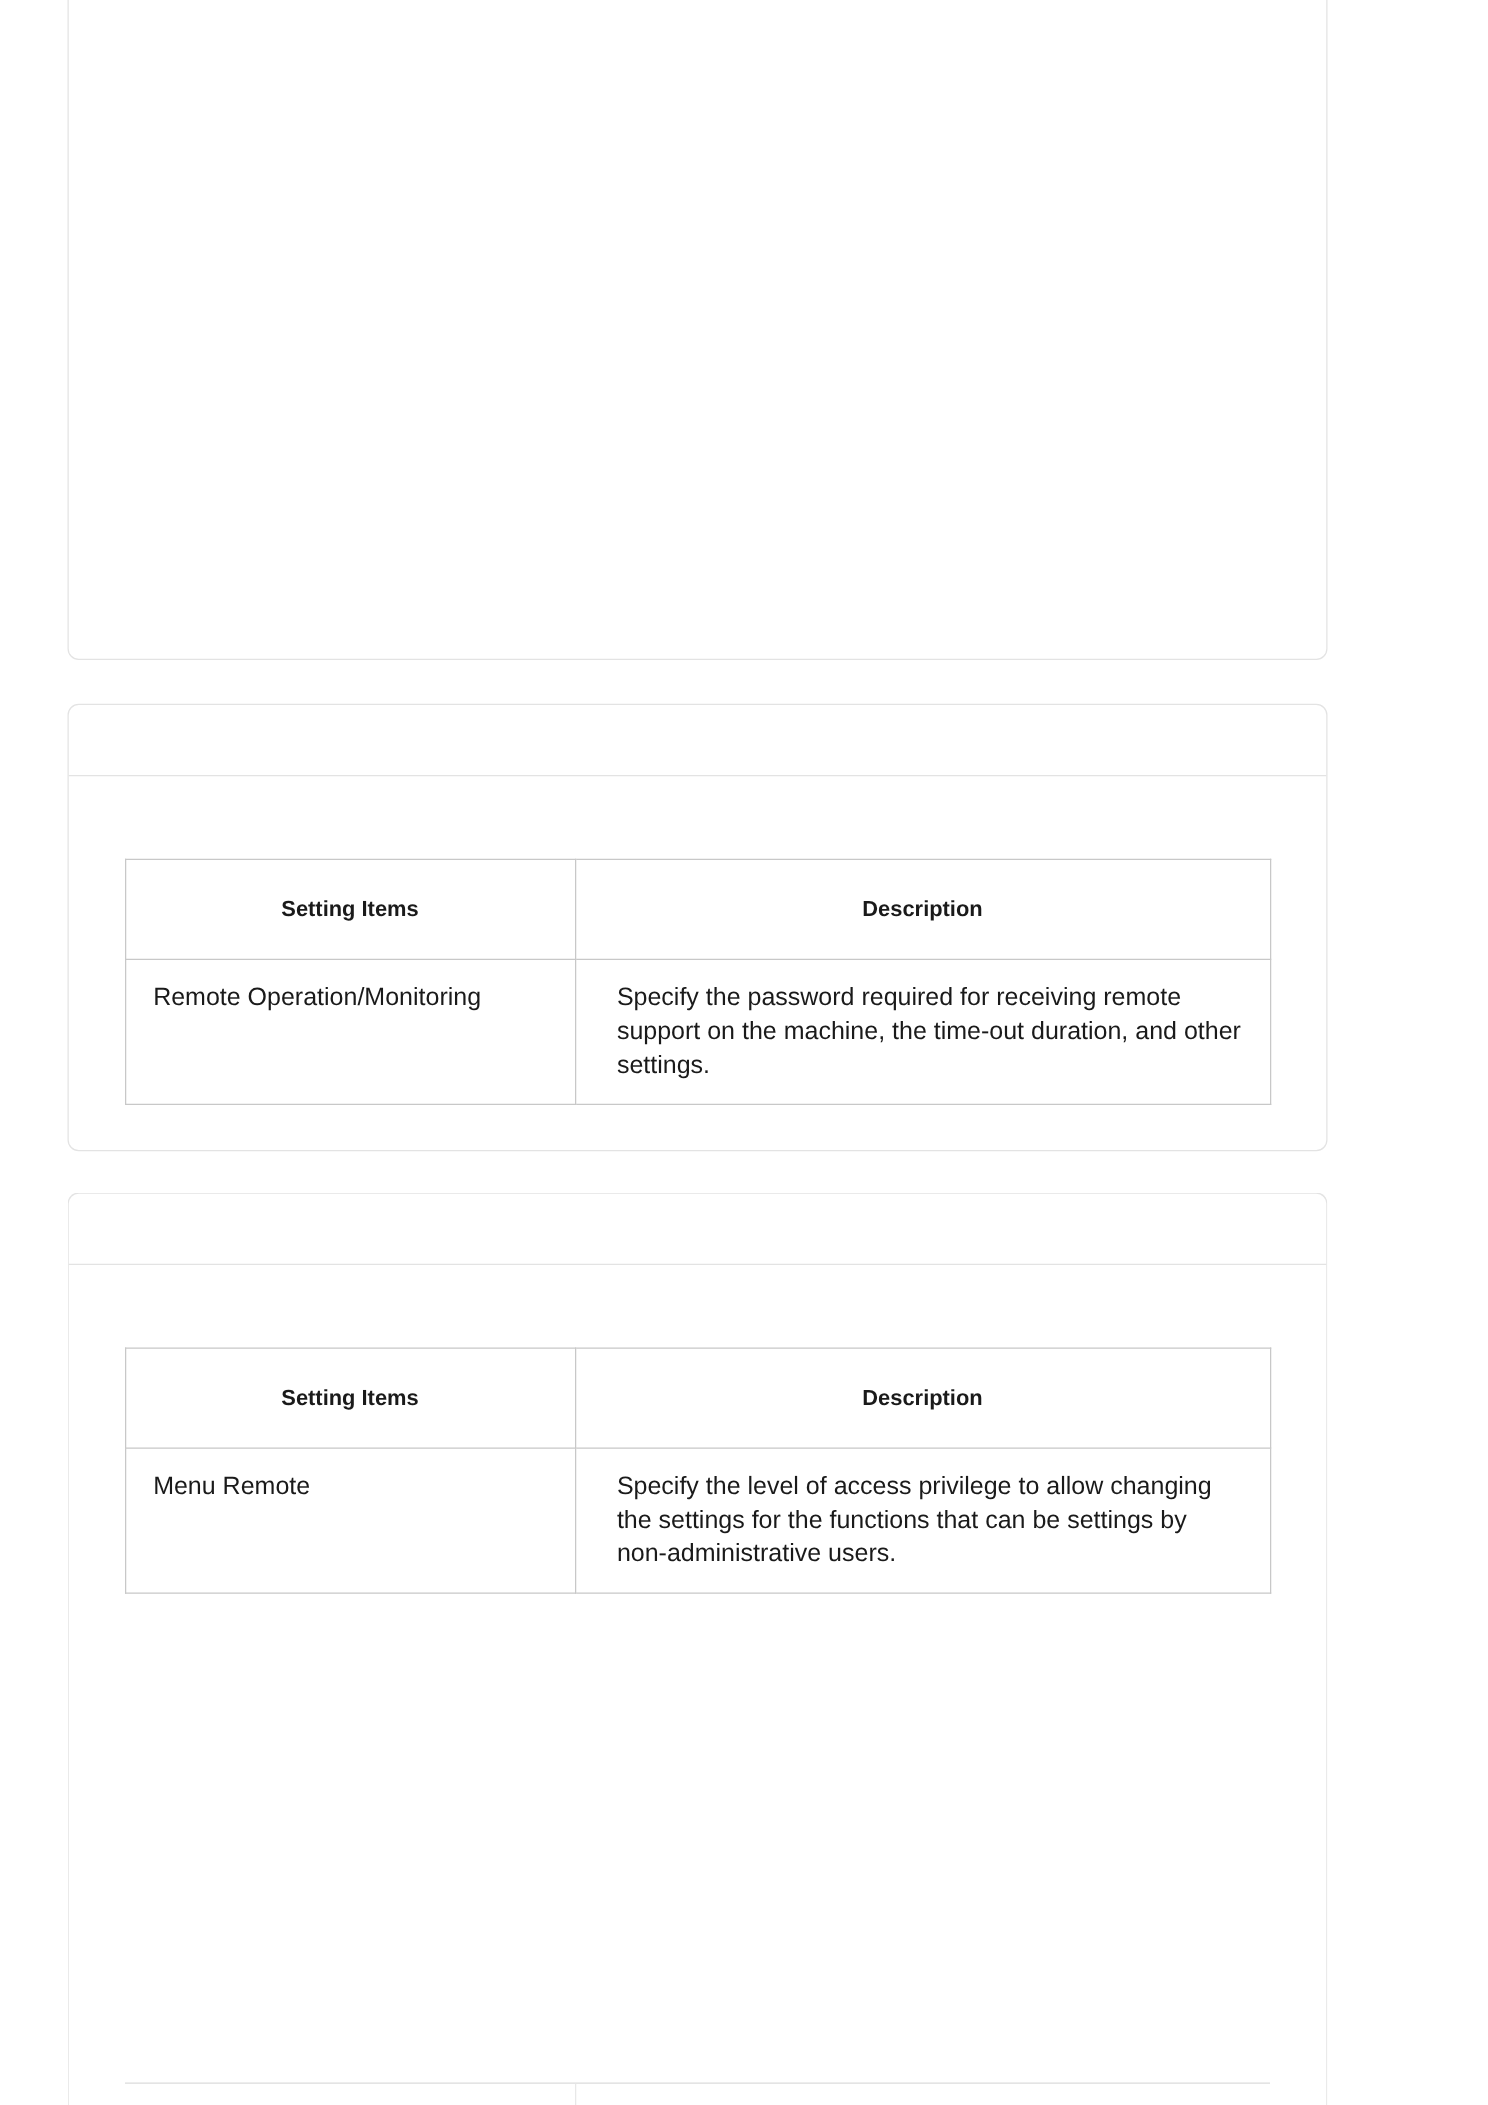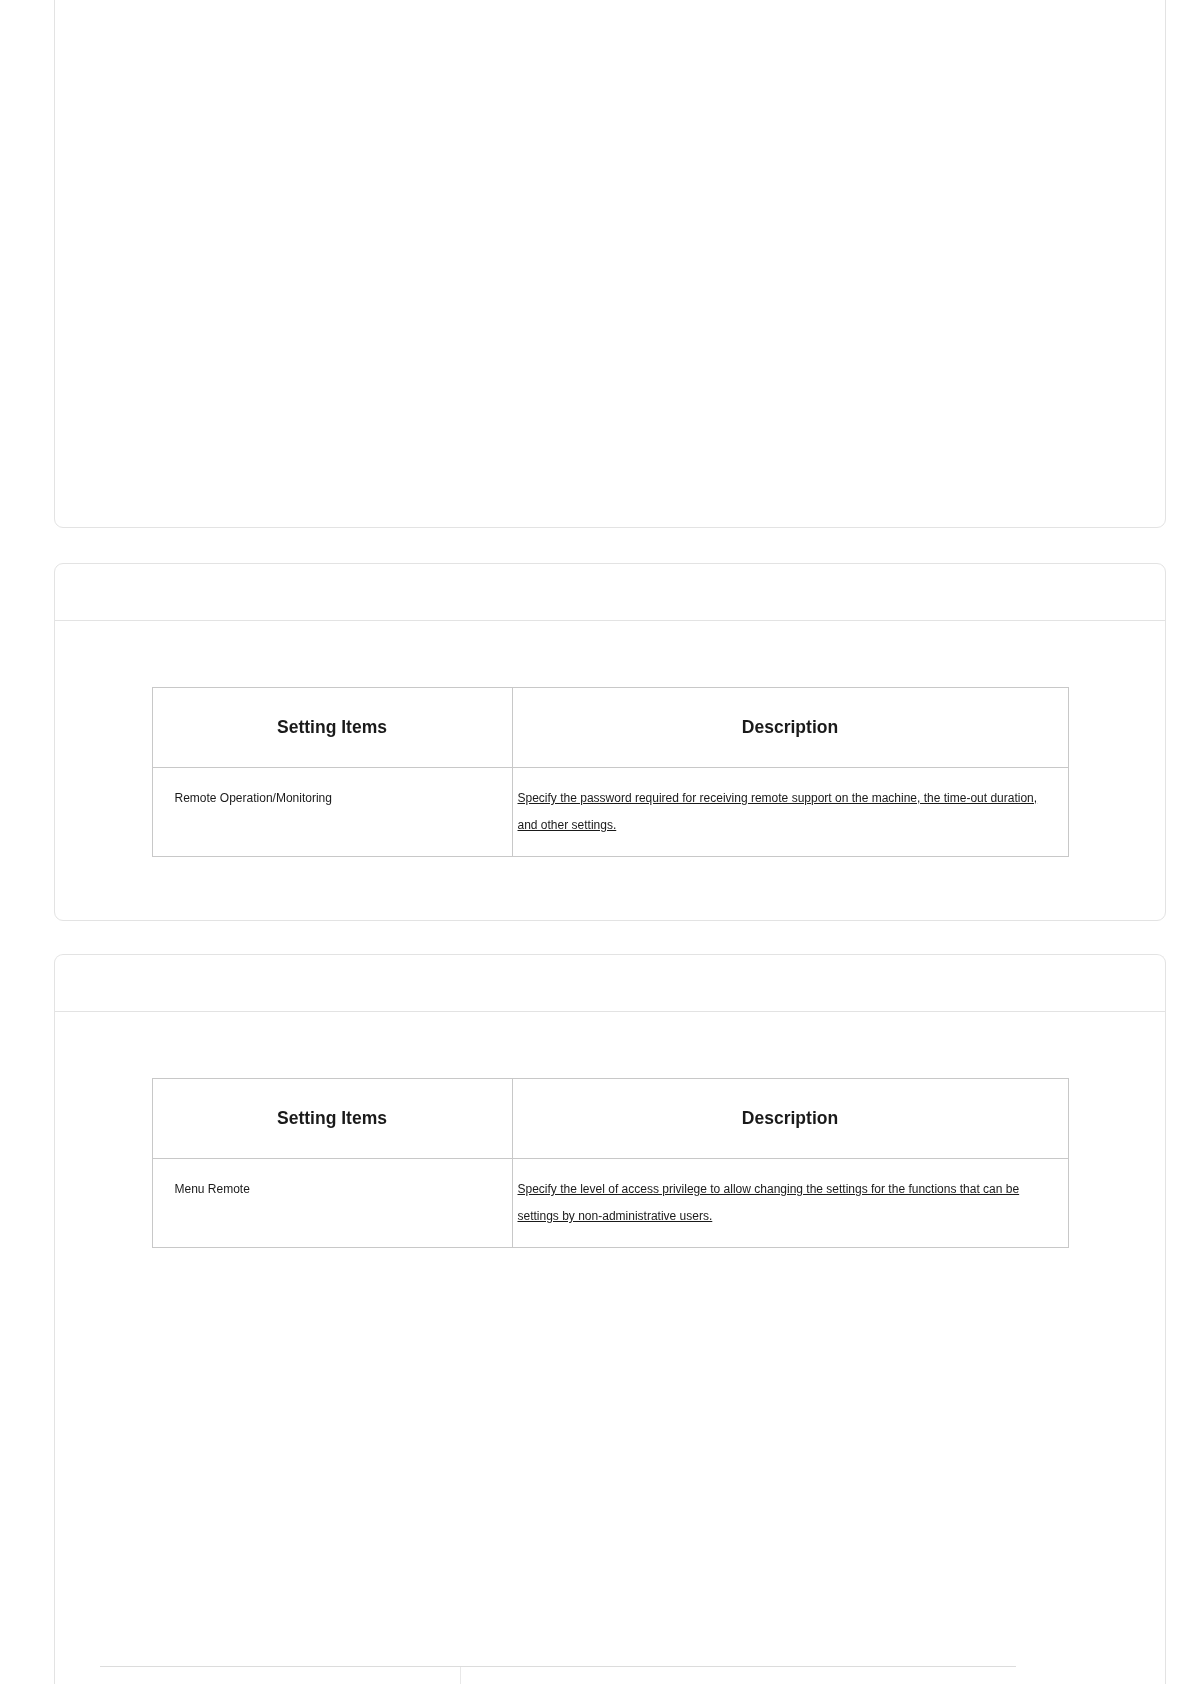--- a/index.html
+++ b/index.html
@@ -23,21 +23,21 @@
     position: relative;
     width: 1190px;
     height: 1684px;
     box-sizing: border-box;
   }
 
   
   .panel {
     position: absolute;
     left: 54px;
-    width: 1112px;
+    width: 1008px;
     box-sizing: border-box;
     border: 1px solid #e3e3e3;
     border-radius: 9px;
     background: #ffffff;
   }
   .panel-header {
     height: 57px;
     box-sizing: border-box;
     border-bottom: 1px solid #e3e3e3;
   }
@@ -74,37 +74,36 @@
     margin: 0 auto;
     border: 1px solid #c8c8c8;
   }
   .data-table col.c-setting { width: 360px; }
   .data-table col.c-desc { width: 556px; }
 
   .data-table th,
   .data-table td {
     border: 1px solid #c8c8c8;
     vertical-align: top;
-    font-size: 12px;
+    font-size: 20px;
     line-height: 27px;
     padding: 17px 21px;
   }
   .data-table thead th {
     text-align: center;
     font-weight: bold;
     padding-top: 26px;
     padding-bottom: 26px;
     font-size: 17.5px;
   }
   .data-table td.setting-cell {
     padding-left: 22px;
   }
   .data-table td.desc-cell {
-    padding-left: 5px;
-    text-decoration: underline;
+    padding-left: 33px;
   }
 
   
   .cut-table {
     position: absolute;
     left: 100px;
     top: 1666px;
     width: 916px;
     height: 18px;
     border-top: 1px solid #dcdcdc;

